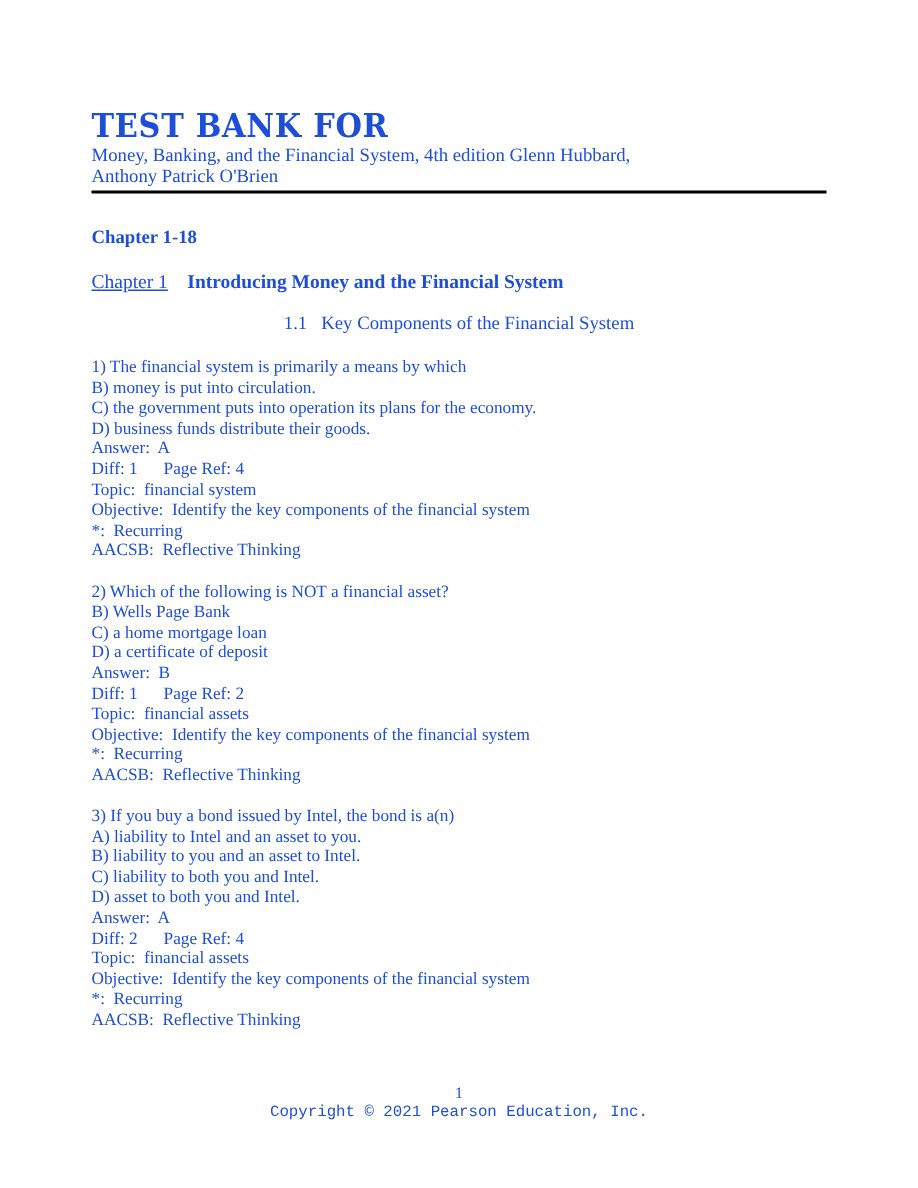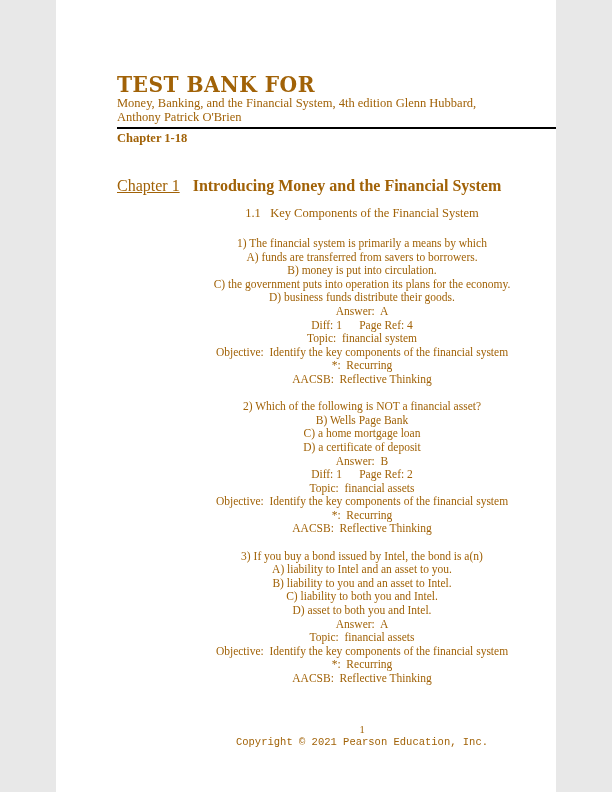--- a/index.html
+++ b/index.html
@@ -1,24 +1,24 @@
 <!DOCTYPE html>
 <html><head>
 <meta charset="utf-8">
 <style>
   * { box-sizing: border-box; }
   html, body { margin: 0; padding: 0; background: #e8e8e8; }
   .page {
     position: relative;
-    width: 500px;
+    width: 612px;
     height: 792px;
     margin: 0 auto;
     background: #ffffff;
     font-family: "Liberation Serif", "DejaVu Serif", serif;
-    color: #a16207;
+    color: #1d4ed8;
     overflow: hidden;
   }
   .content {
     position: absolute;
     left: 61px;
     top: 72px;
     width: 490px;
   }
   .doc-title {
     font-family: "DejaVu Serif", serif;
@@ -39,24 +39,25 @@
     border: none;
     border-top: 2px solid #000;
     margin: 3px 0 0 0;
     width: 100%;
   }
   .chapter-range {
     font-weight: 700;
     font-size: 12.5px;
     line-height: 15px;
     padding-top: 2px;
+    margin-top: 20px;
   }
   .chapter-heading {
-    margin-top: 32px;
-    font-size: 16px;
+    margin-top: 14px;
+    font-size: 13px;
     line-height: 15px;
   }
   .chapter-label {
     font-weight: 400;
     text-decoration: underline;
   }
   .chapter-title {
     font-weight: 700;
     margin-left: 13px;
   }
@@ -70,21 +71,20 @@
   .questions {
     margin-top: 17px;
   }
   .question {
     margin-bottom: 13.6px;
   }
   .line {
     font-size: 11.5px;
     line-height: 13.6px;
     white-space: pre-wrap;
-    text-align: center;
   }
   .footer {
     position: absolute;
     left: 0;
     top: 723px;
     width: 612px;
     text-align: center;
   }
   .footer-page-number {
     font-size: 10.5px;
@@ -111,21 +111,20 @@
     <div class="chapter-heading">
       <span class="chapter-label">Chapter 1</span><span class="chapter-title">Introducing Money and the Financial System</span>
     </div>
 
     <div class="section-heading">1.1   Key Components of the Financial System</div>
 
     <div class="questions">
 
       <section class="question">
         <div class="line">1) The financial system is primarily a means by which</div>
-        <div class="line">A) funds are transferred from savers to borrowers.</div>
         <div class="line">B) money is put into circulation.</div>
         <div class="line">C) the government puts into operation its plans for the economy.</div>
         <div class="line">D) business funds distribute their goods.</div>
         <div class="line">Answer:  A</div>
         <div class="line">Diff: 1      Page Ref: 4</div>
         <div class="line">Topic:  financial system</div>
         <div class="line">Objective:  Identify the key components of the financial system</div>
         <div class="line">*:  Recurring</div>
         <div class="line">AACSB:  Reflective Thinking</div>
       </section>
@@ -143,20 +142,21 @@
         <div class="line">AACSB:  Reflective Thinking</div>
       </section>
 
       <section class="question">
         <div class="line">3) If you buy a bond issued by Intel, the bond is a(n)</div>
         <div class="line">A) liability to Intel and an asset to you.</div>
         <div class="line">B) liability to you and an asset to Intel.</div>
         <div class="line">C) liability to both you and Intel.</div>
         <div class="line">D) asset to both you and Intel.</div>
         <div class="line">Answer:  A</div>
+        <div class="line">Diff: 2      Page Ref: 4</div>
         <div class="line">Topic:  financial assets</div>
         <div class="line">Objective:  Identify the key components of the financial system</div>
         <div class="line">*:  Recurring</div>
         <div class="line">AACSB:  Reflective Thinking</div>
       </section>
 
     </div>
   </div>
 
   <div class="footer">

